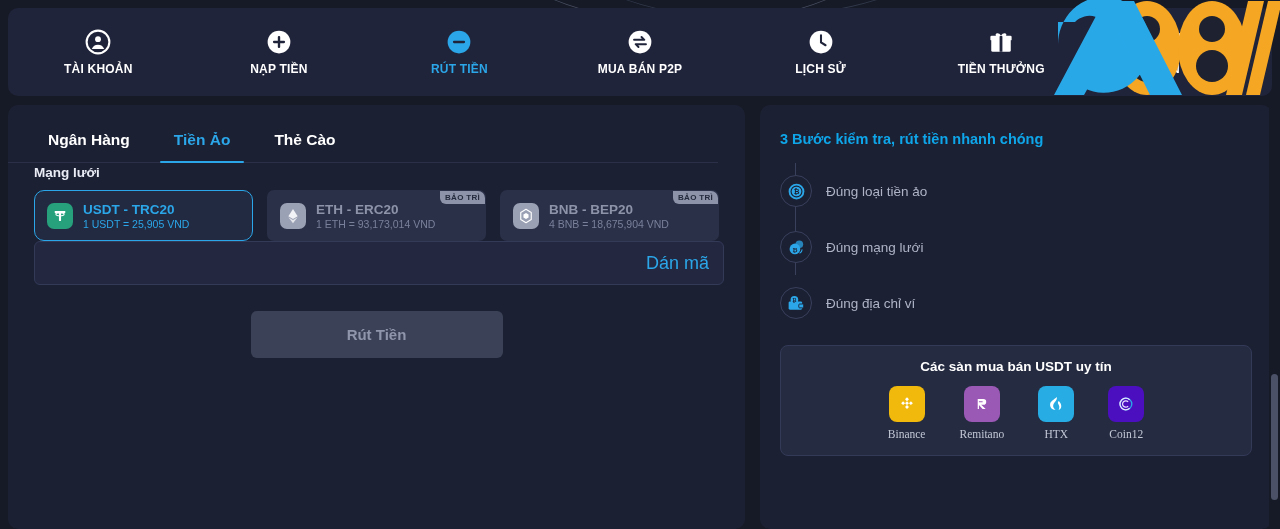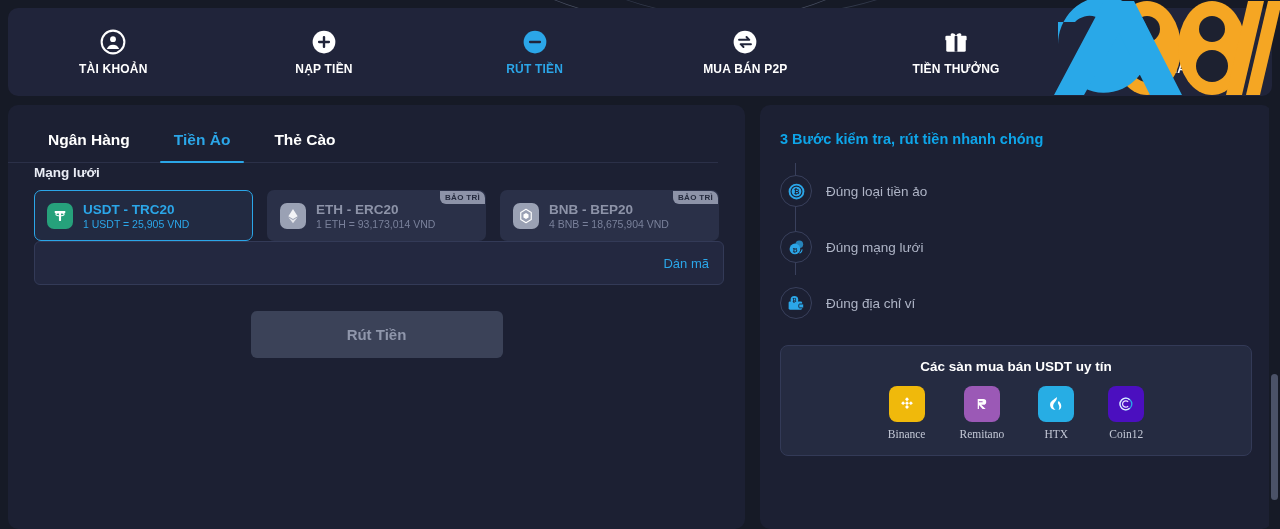--- a/index.html
+++ b/index.html
@@ -49,21 +49,21 @@
                        height: 2.5px; background: #2ba6e8; border-radius: 2px; }
 
   .section { padding: 0 26px; }
   .field-label { font-size: 13.5px; font-weight: 700; color: #e9ecf5; margin: 2px 0 10px 0; }
 
   
   .net-row { display: flex; gap: 14px; }
   .net-card { position: relative; width: 221px; height: 51px; border-radius: 7px;
               background: #2a3048; border: 1px solid transparent;
               display: flex; align-items: center; gap: 10px; padding: 0 12px; cursor: pointer; }
-  .net-card.selected { background: #222a41; border-color: #2ba6e8; }
+  .net-card.selected { background: #222a41; border-color: #2ba6e8; border-radius: 10px; }
   .net-card.disabled { cursor: default; }
   .net-icon { width: 26px; height: 26px; border-radius: 7px; flex: 0 0 26px;
               display: flex; align-items: center; justify-content: center; }
   .net-icon.usdt { background: #26a17b; }
   .net-icon.grey { background: #9aa1b4; }
   .net-texts { display: flex; flex-direction: column; gap: 1px; overflow: hidden; }
   .net-name { font-size: 13.5px; font-weight: 700; color: #8d93a8; white-space: nowrap; }
   .net-rate { font-size: 10.5px; color: #79809a; white-space: nowrap; }
   .net-card.selected .net-name { color: #2ba6e8; }
   .net-card.selected .net-rate { color: #2ba6e8; }
@@ -72,21 +72,21 @@
            letter-spacing: .3px; }
 
   
   .input-box { position: relative; width: 690px; height: 44px; background: #232840;
                border: 1px solid #333a57; border-radius: 6px; display: flex;
                align-items: center; justify-content: flex-end; padding: 0 14px; }
   .input-field { position: absolute; left: 0; top: 0; width: 100%; height: 100%;
                  background: transparent; border: 0; outline: none; padding: 0 150px 0 14px;
                  color: #e9ecf5; font-size: 13.5px; font-family: "Liberation Sans", sans-serif; }
   .input-hint { font-size: 13px; color: #9aa1b4; position: relative; z-index: 2; pointer-events: none; }
-  .input-action { font-size: 13px; color: #2ba6e8; position: relative; z-index: 2; cursor: pointer; }
+  .input-action { font-size: 18px; color: #2ba6e8; position: relative; z-index: 2; cursor: pointer; }
 
   
   .submit-wrap { display: flex; justify-content: center; margin-top: 26px; }
   .submit-btn { width: 252px; height: 47px; border-radius: 6px; background: #3b4258;
                 border: 0; color: #8f96ab; font-size: 15px; font-weight: 700;
                 font-family: "Liberation Sans", sans-serif; cursor: default; }
 
   
   .rp-title { font-size: 14.5px; font-weight: 700; color: #0ea5e9; padding: 26px 0 0 20px; }
   .steps { position: relative; padding: 16px 0 0 20px; }
@@ -144,20 +144,27 @@
         </svg>
         <span class="nav-label">RÚT TIỀN</span>
       </div>
       <div class="nav-item">
         <svg class="nav-ico" viewBox="0 0 24 24">
           <circle cx="12" cy="12" r="10.5" fill="#ffffff"></circle>
           <path d="M6.5 10h9.5l-2.6-2.6" fill="none" stroke="#20243a" stroke-width="1.8" stroke-linecap="round" stroke-linejoin="round"></path>
           <path d="M17.5 14H8l2.6 2.6" fill="none" stroke="#20243a" stroke-width="1.8" stroke-linecap="round" stroke-linejoin="round"></path>
         </svg>
         <span class="nav-label">MUA BÁN P2P</span>
+      </div>
+      <div class="nav-item">
+        <svg class="nav-ico" viewBox="0 0 24 24">
+          <circle cx="12" cy="12" r="10.5" fill="#ffffff"></circle>
+          <path d="M12 5.8v6.6l4.2 2.6" fill="none" stroke="#20243a" stroke-width="1.9" stroke-linecap="round"></path>
+        </svg>
+        <span class="nav-label">LỊCH SỬ</span>
       </div>
       <div class="nav-item">
         <svg class="nav-ico" viewBox="0 0 24 24">
           <rect x="3" y="9.5" width="18" height="11.5" rx="1.4" fill="#ffffff"></rect>
           <rect x="2.2" y="6.2" width="19.6" height="4.4" rx="1.2" fill="#ffffff"></rect>
           <rect x="10.7" y="6" width="2.6" height="15" fill="#20243a"></rect>
           <path d="M12 6.3C10.6 3.4 7.2 3.3 7 5.4c-.2 1.7 3 1.9 5 .9zM12 6.3c1.4-2.9 4.8-3 5-.9.2 1.7-3 1.9-5 .9z" fill="#ffffff"></path>
         </svg>
         <span class="nav-label">TIỀN THƯỞNG</span>
       </div>

